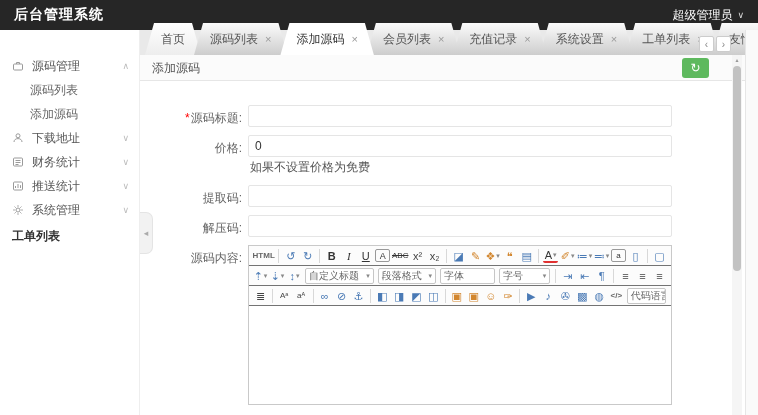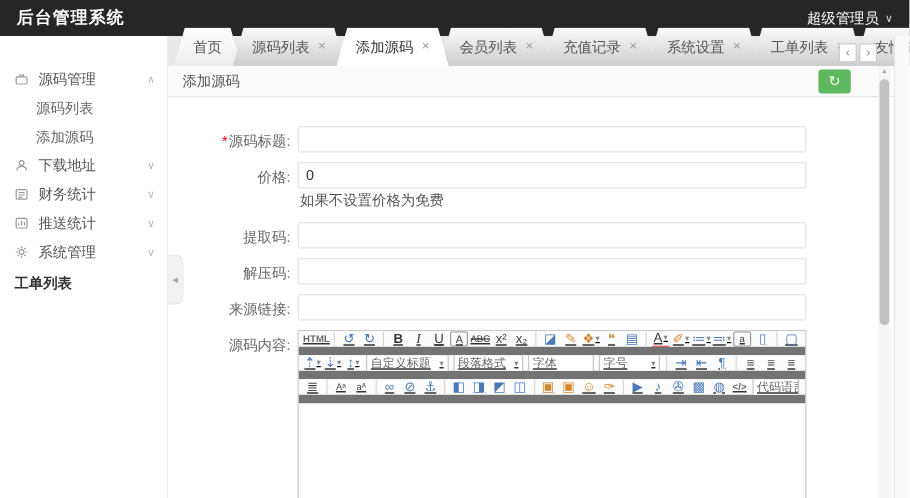--- a/index.html
+++ b/index.html
@@ -60,21 +60,21 @@
   .frow .lblcol .req { color:#f00; font-style:normal; margin-right:1px; }
   .frow .valcol { margin-left:6px; width:424px; }
   .ipt { width:424px; height:22px; border:1px solid #e5e5e5; border-radius:2px; background:#fff;
     font-size:12px; color:#333; padding:0 6px; outline:none; display:block; }
   .hint { font-size:12px; color:#555; line-height:20px; padding-left:2px; }
   .hint.red { color:#e53333; }
 
   
   .editor { width:424px; height:160px; border:1px solid #c9c9c9; background:#fff; }
   .tb-row { display:flex; align-items:center; height:20px; padding:0 3px; background:#fcfcfc;
-    border-bottom:7px solid #737373; overflow:hidden;text-decoration:underline; }
+    border-bottom:1px solid #737373; overflow:hidden; }
   .tb-i { min-width:15px; height:16px; line-height:16px; font-size:11px; color:#555; text-align:center;
     margin:0 1px; border-radius:2px; cursor:pointer; display:inline-flex; align-items:center; justify-content:center; }
   .tb-i.blue { color:#4a7ab5; }
   .tb-i.orange { color:#d2862e; }
   .tb-i.dark { color:#444; }
   .tb-i.txt { font-size:8px; font-weight:bold; color:#666; letter-spacing:0; }
   .tb-i.bold { font-weight:bold; color:#333; }
   .tb-i.italic { font-style:italic; font-family:"Liberation Serif","DejaVu Serif",serif; color:#333; }
   .tb-i.under { text-decoration:underline; color:#333; }
   .tb-i.boxed { border:1px solid #999; height:13px; line-height:12px; font-size:9px; color:#333; }
@@ -244,26 +244,20 @@
         </div>
 
         <div class="frow">
           <div class="lblcol"><span>解压码:</span></div>
           <div class="valcol">
               <input class="ipt" value="" style="">
             </div>
         </div>
 
 
-        <div class="frow">
-          <div class="lblcol"><span>来源链接:</span></div>
-          <div class="valcol">
-              <input class="ipt" value="" style="">
-            </div>
-        </div>
 
         <div class="frow">
           <div class="lblcol"><span>源码内容:</span></div>
           <div class="valcol">
             <div class="editor">
               <div class="tb-row">
                   <span class="tb-i txt">
                     <span>HTML</span>
                   </span>
                   <i class="tb-sep"></i>

